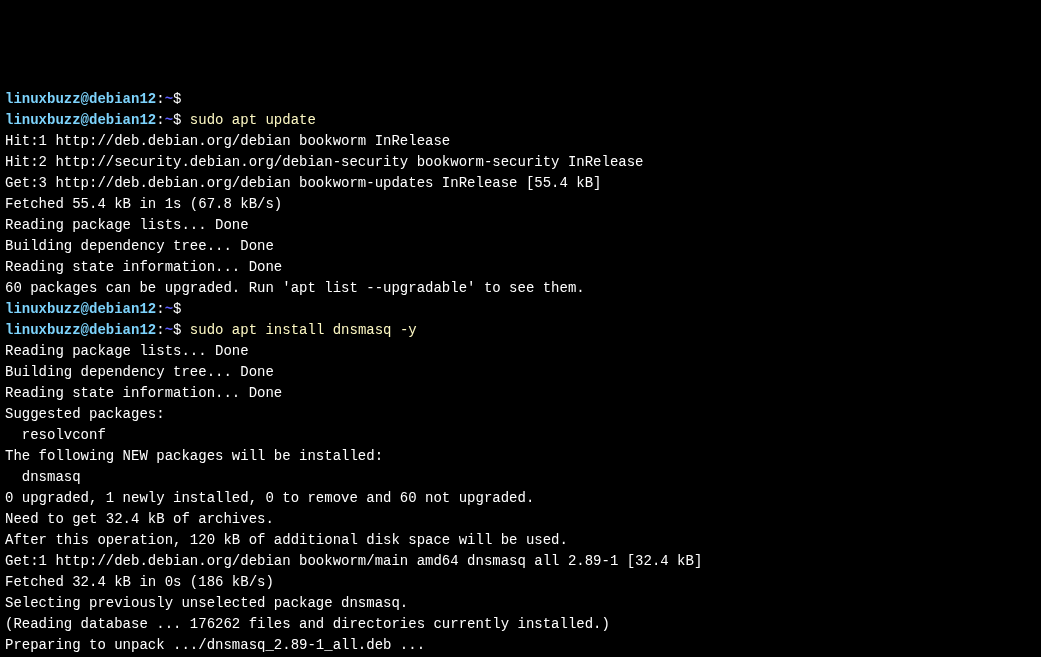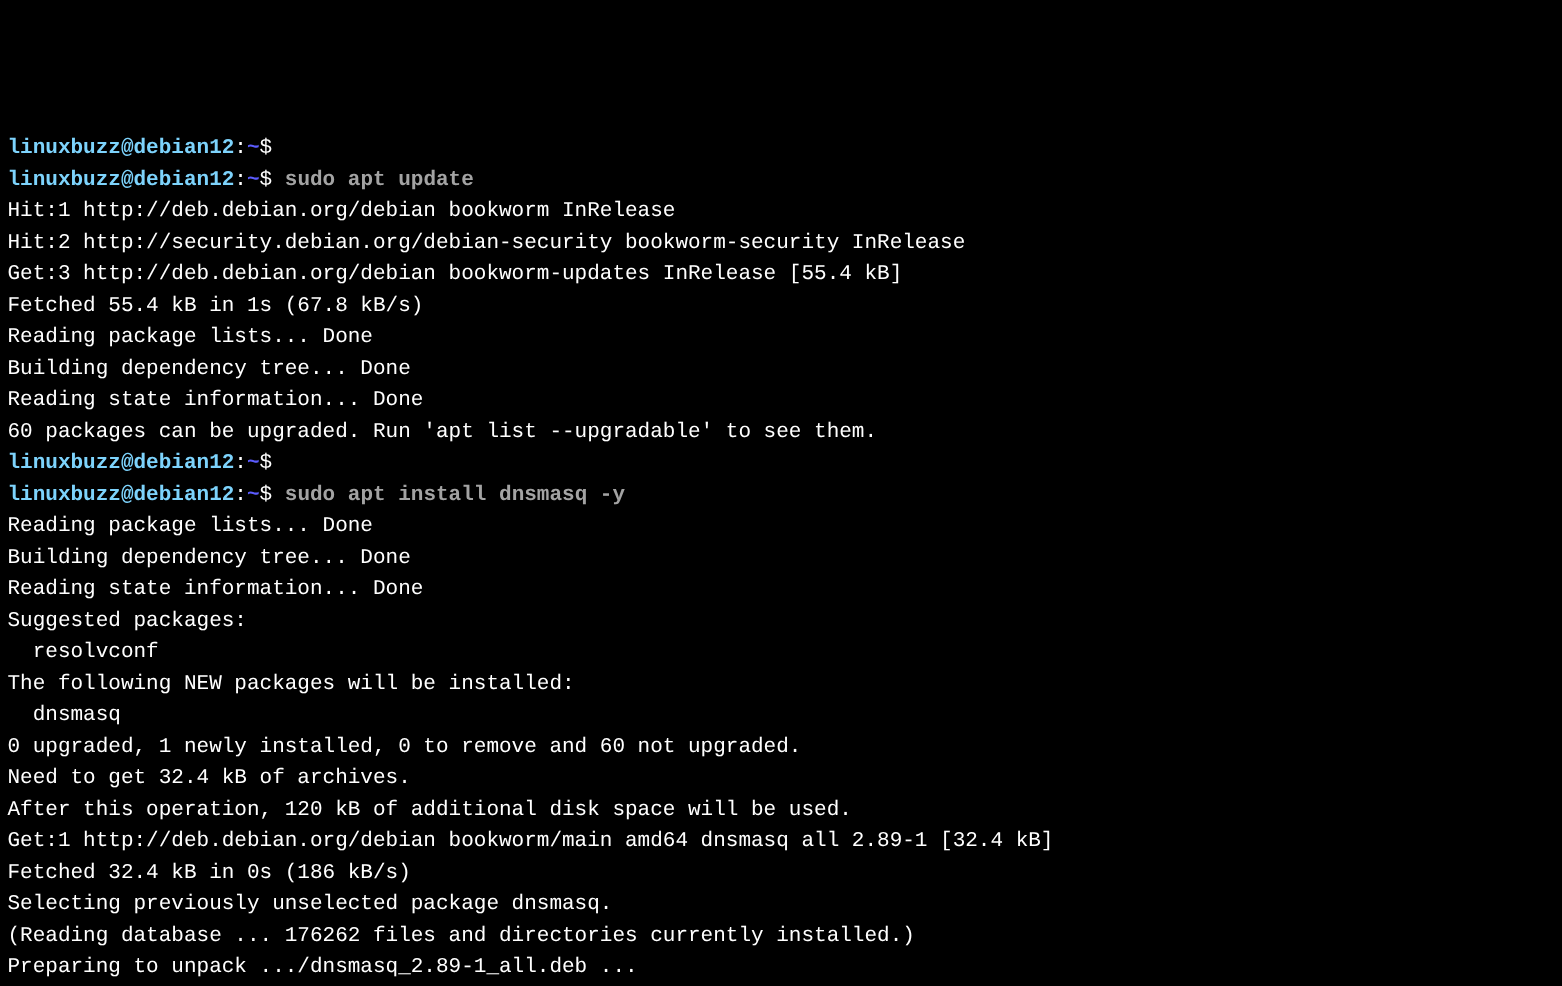--- a/index.html
+++ b/index.html
@@ -11,21 +11,21 @@
       line-height: 21px;
       padding: 5px;
       width: 1041px;
       height: 657px;
       overflow: hidden;
       white-space: pre;
     }
     .prompt-user { color: #7dd3fc; font-weight: bold; }
     .prompt-path { color: #5c5cff; font-weight: bold; }
     .prompt-dollar { color: #ffffff; }
-    .command { color: #a3a3a3; font-weight: bold; }
+    .command { color: #fef9c3; font-weight: normal; }
     .output { color: #ffffff; font-family: Liberation Mono, monospace; }
     .line { display: block; }
   </style>
 </head>
 <body>
 
 
 
 <div><span class="line"><span class="prompt-user">linuxbuzz@debian12</span><span class="prompt-dollar">:</span><span class="prompt-path">~</span><span class="prompt-dollar">$ </span><span class="command"></span></span><span class="line"><span class="prompt-user">linuxbuzz@debian12</span><span class="prompt-dollar">:</span><span class="prompt-path">~</span><span class="prompt-dollar">$ </span><span class="command">sudo apt update</span></span><span class="line output">Hit:1 http://deb.debian.org/debian bookworm InRelease</span><span class="line output">Hit:2 http://security.debian.org/debian-security bookworm-security InRelease</span><span class="line output">Get:3 http://deb.debian.org/debian bookworm-updates InRelease [55.4 kB]</span><span class="line output">Fetched 55.4 kB in 1s (67.8 kB/s)</span><span class="line output">Reading package lists... Done</span><span class="line output">Building dependency tree... Done</span><span class="line output">Reading state information... Done</span><span class="line output">60 packages can be upgraded. Run 'apt list --upgradable' to see them.</span><span class="line"><span class="prompt-user">linuxbuzz@debian12</span><span class="prompt-dollar">:</span><span class="prompt-path">~</span><span class="prompt-dollar">$ </span><span class="command"></span></span><span class="line"><span class="prompt-user">linuxbuzz@debian12</span><span class="prompt-dollar">:</span><span class="prompt-path">~</span><span class="prompt-dollar">$ </span><span class="command">sudo apt install dnsmasq -y</span></span><span class="line output">Reading package lists... Done</span><span class="line output">Building dependency tree... Done</span><span class="line output">Reading state information... Done</span><span class="line output">Suggested packages:</span><span class="line output">  resolvconf</span><span class="line output">The following NEW packages will be installed:</span><span class="line output">  dnsmasq</span><span class="line output">0 upgraded, 1 newly installed, 0 to remove and 60 not upgraded.</span><span class="line output">Need to get 32.4 kB of archives.</span><span class="line output">After this operation, 120 kB of additional disk space will be used.</span><span class="line output">Get:1 http://deb.debian.org/debian bookworm/main amd64 dnsmasq all 2.89-1 [32.4 kB]</span><span class="line output">Fetched 32.4 kB in 0s (186 kB/s)</span><span class="line output">Selecting previously unselected package dnsmasq.</span><span class="line output">(Reading database ... 176262 files and directories currently installed.)</span><span class="line output">Preparing to unpack .../dnsmasq_2.89-1_all.deb ...</span><span class="line output">Unpacking dnsmasq (2.89-1) ...</span></div>
 

